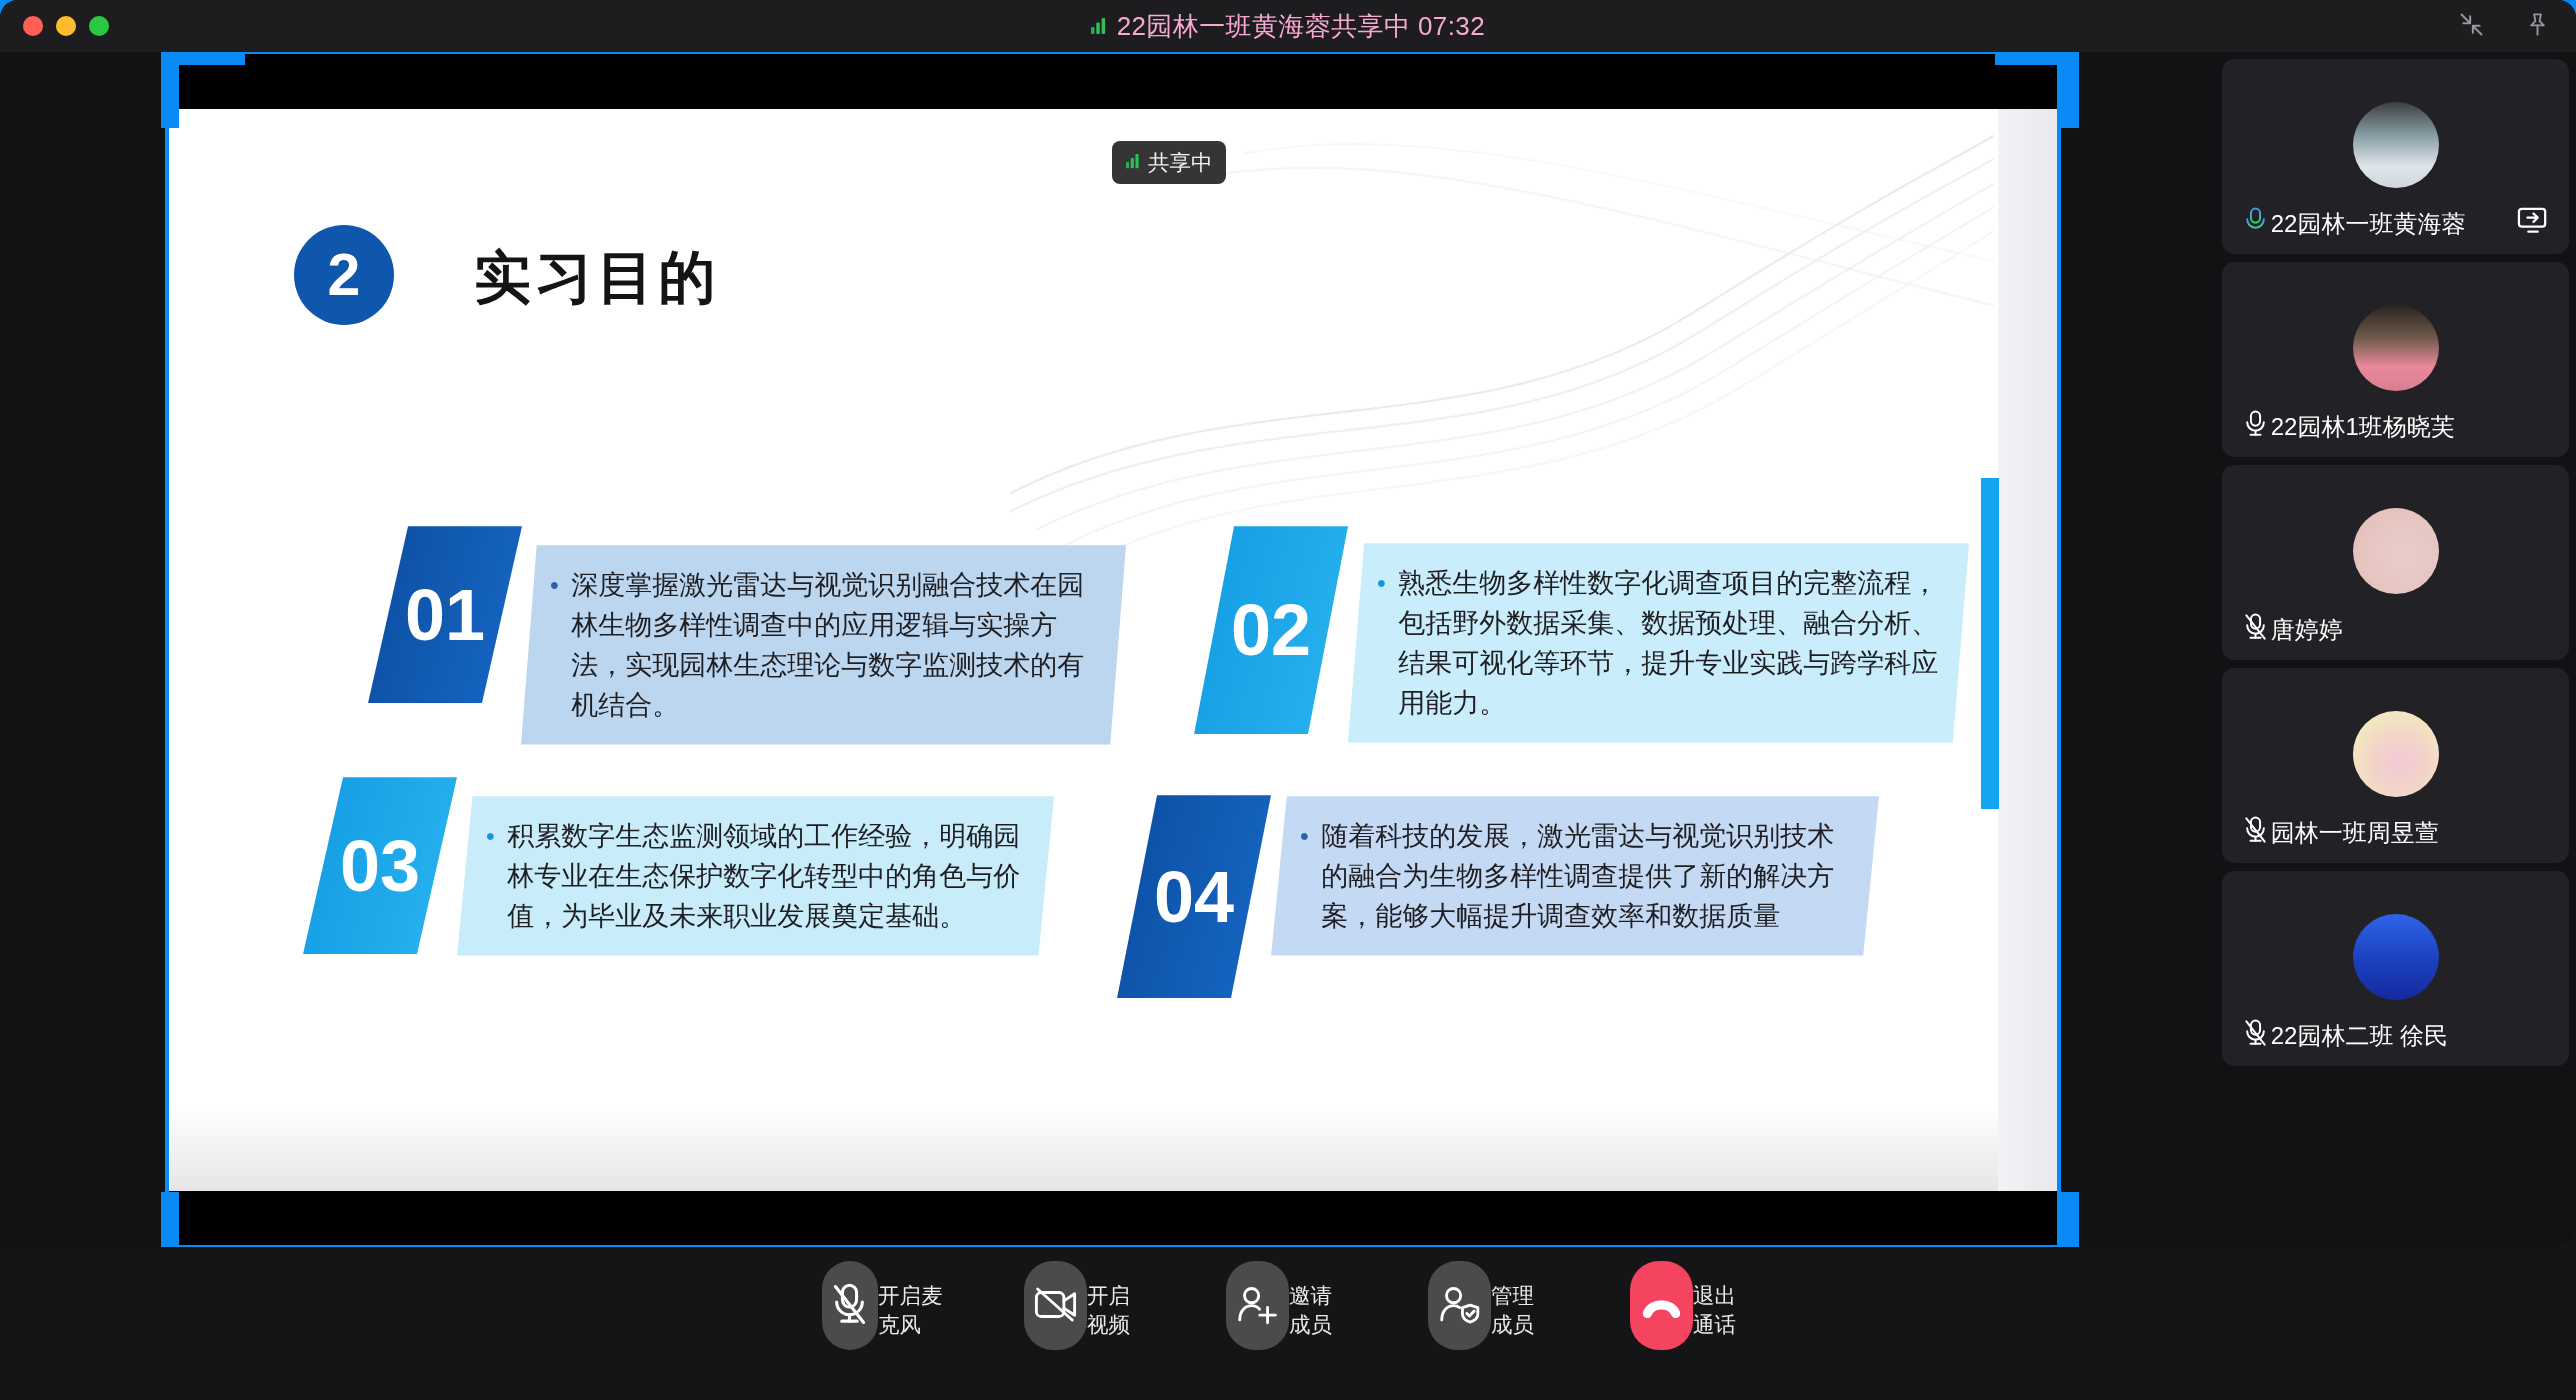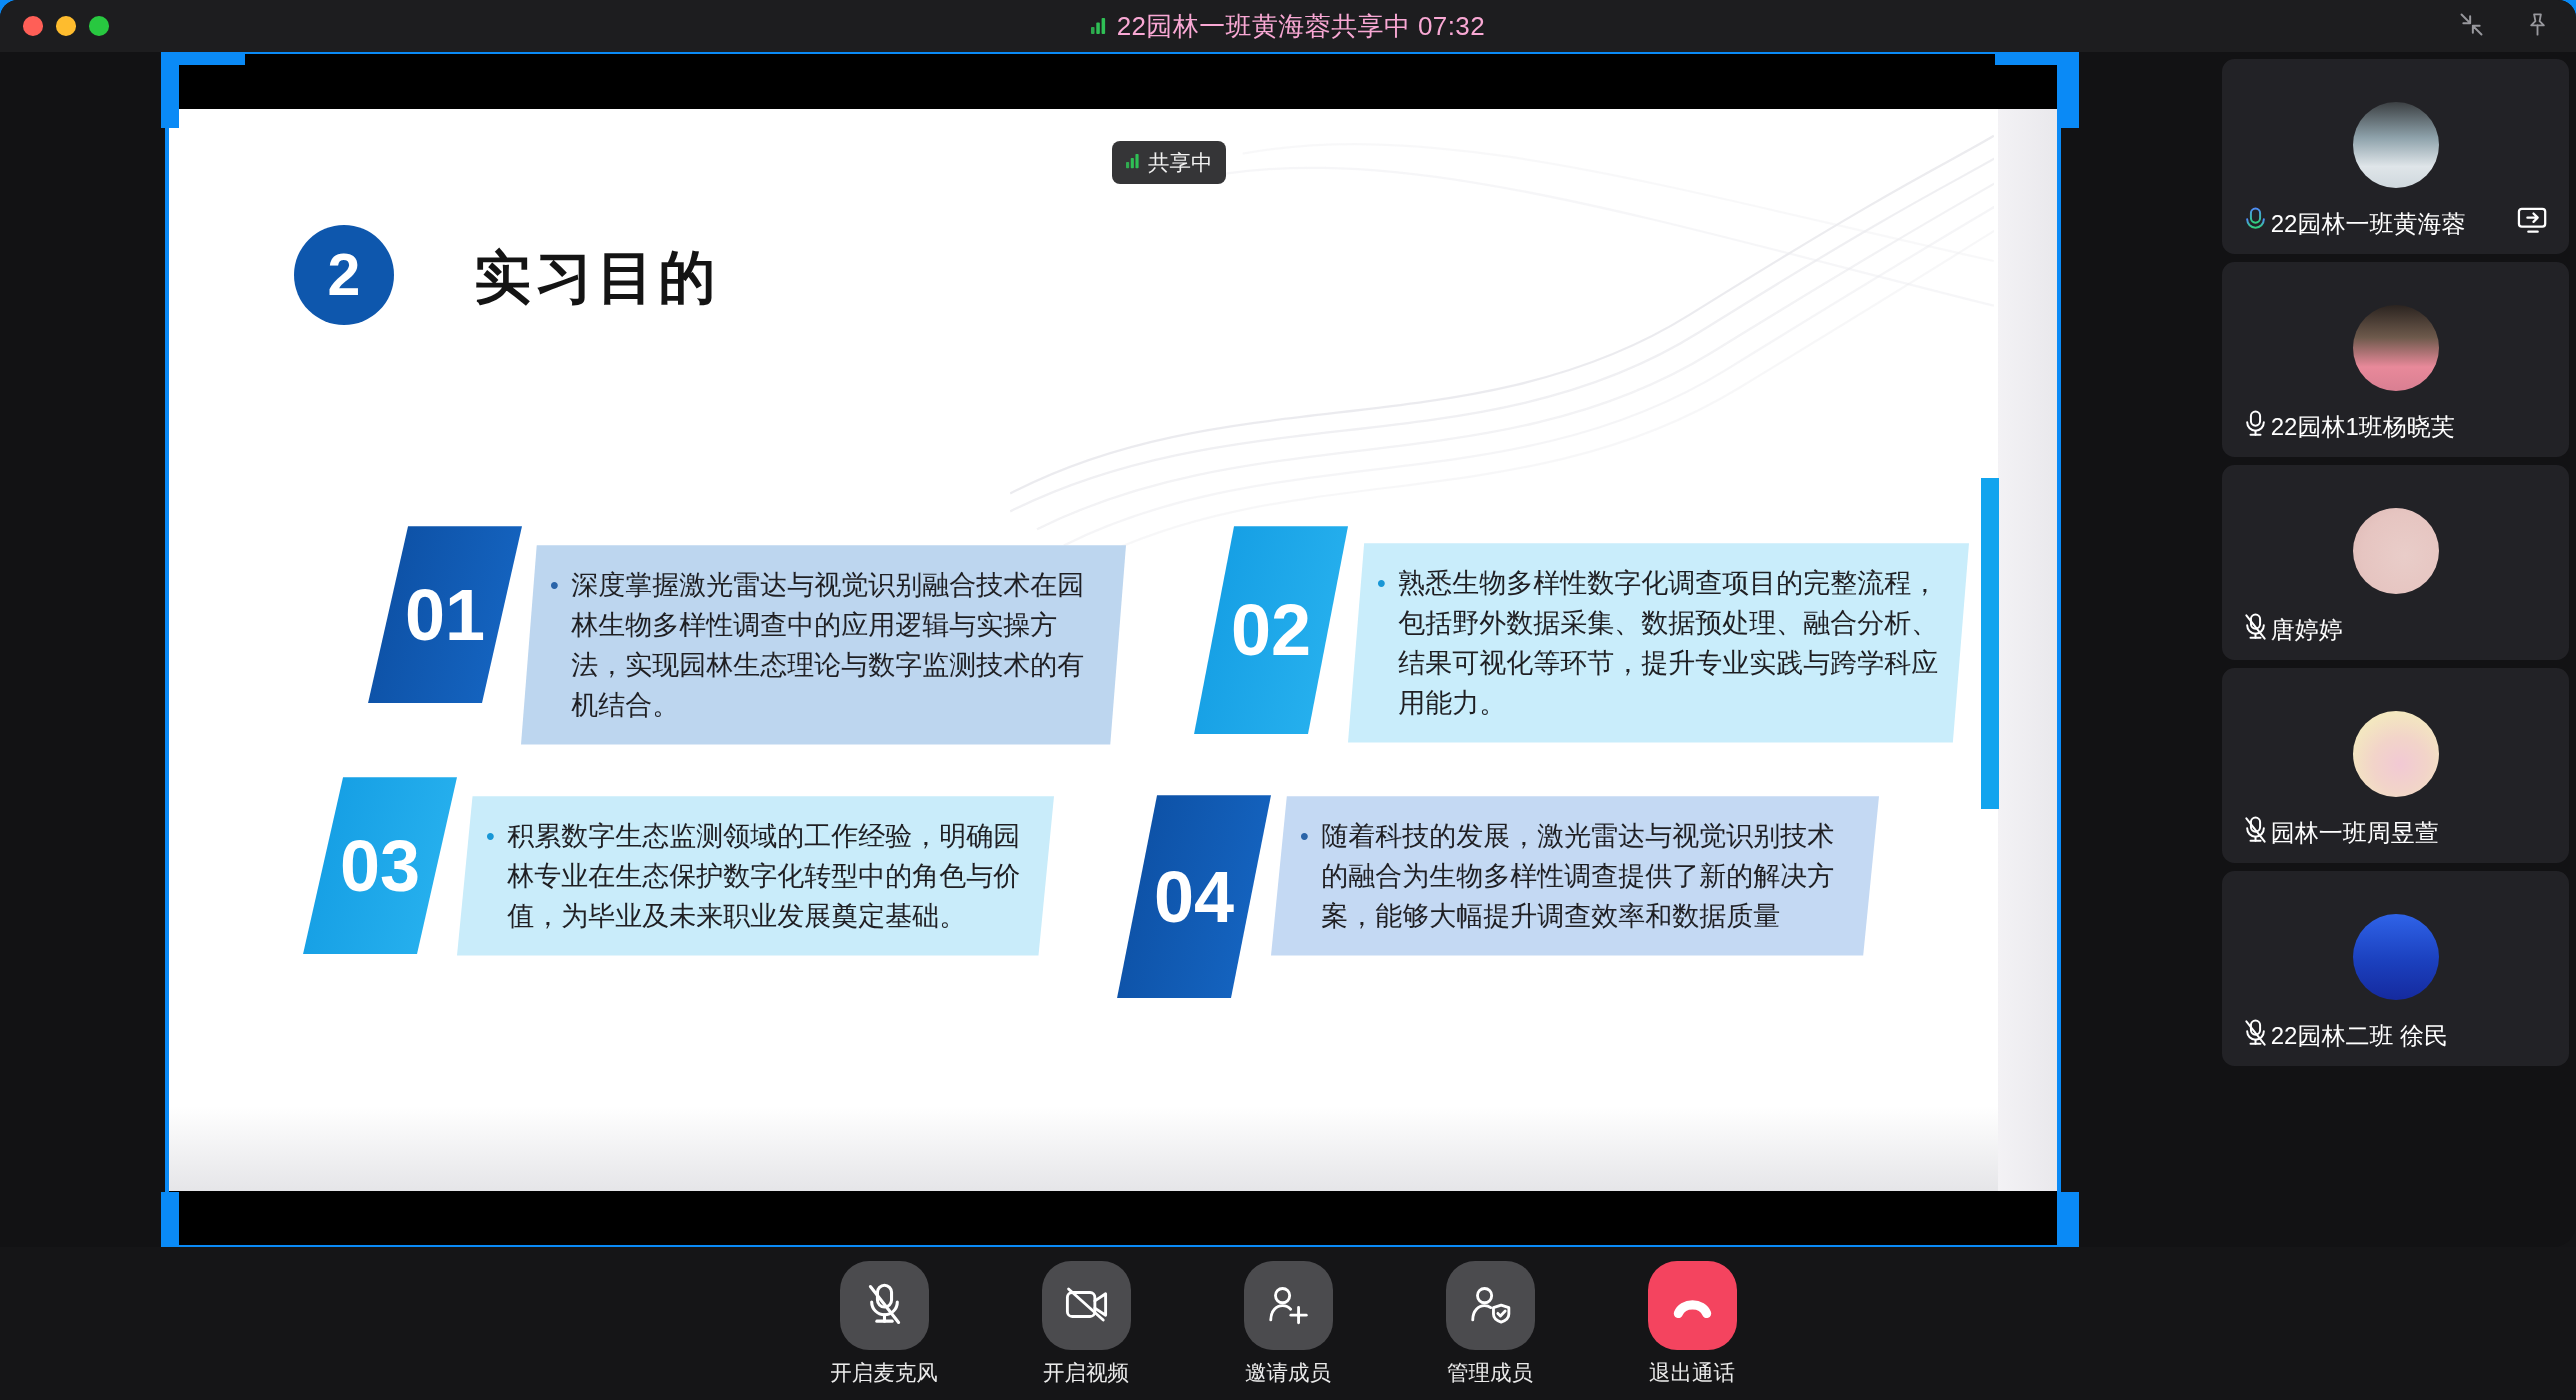--- a/index.html
+++ b/index.html
@@ -86,21 +86,21 @@
   .av-2{background:radial-gradient(circle at 60% 55%,#e9cdc9 0%,#e6c5c1 60%,#ddb8b4 100%);}
   .av-3{background:radial-gradient(circle at 55% 62%,#f2c9d4 0%,#f2d4c9 38%,#f3e7c0 72%,#efe0b6 100%);}
   .av-4{background:radial-gradient(circle at 50% 52%,#c89b7b 0%,#cfa685 34%,#f4f1ee 70%,#f4f1ee 100%);}
   .av-5{background:linear-gradient(180deg,#2f63e8 0%,#1b40be 55%,#152a9e 100%);}
   .tile-meta{position:absolute;left:19.7px;bottom:12.5px;display:flex;align-items:center;gap:2px;color:#fff;font-size:24px;white-space:nowrap;}
   .tile-share{position:absolute;right:19.7px;bottom:16px;}
 
   
   .toolbar{position:absolute;left:0;right:0;bottom:0;height:153px;background:#151517;
     display:flex;justify-content:center;align-items:flex-start;gap:77px;padding-top:14.3px;box-sizing:border-box;}
-  .tb-btn{width:125px;display:flex;flex-direction:column;align-items:center;cursor:default;}
+  .tb-btn{width:125px;display:flex;flex-direction:row;align-items:center;cursor:default;}
   .iconbox{width:89px;height:89px;border-radius:29px;background:#4b4b4e;display:flex;align-items:center;justify-content:center;}
   .tb-btn.danger .iconbox{background:#f4445f;}
   .tb-label{margin-top:8px;font-size:21.5px;color:#ebebeb;}
 </style>
 </head>
 <body>
 
 <div class="window">
 
   <div class="titlebar">

